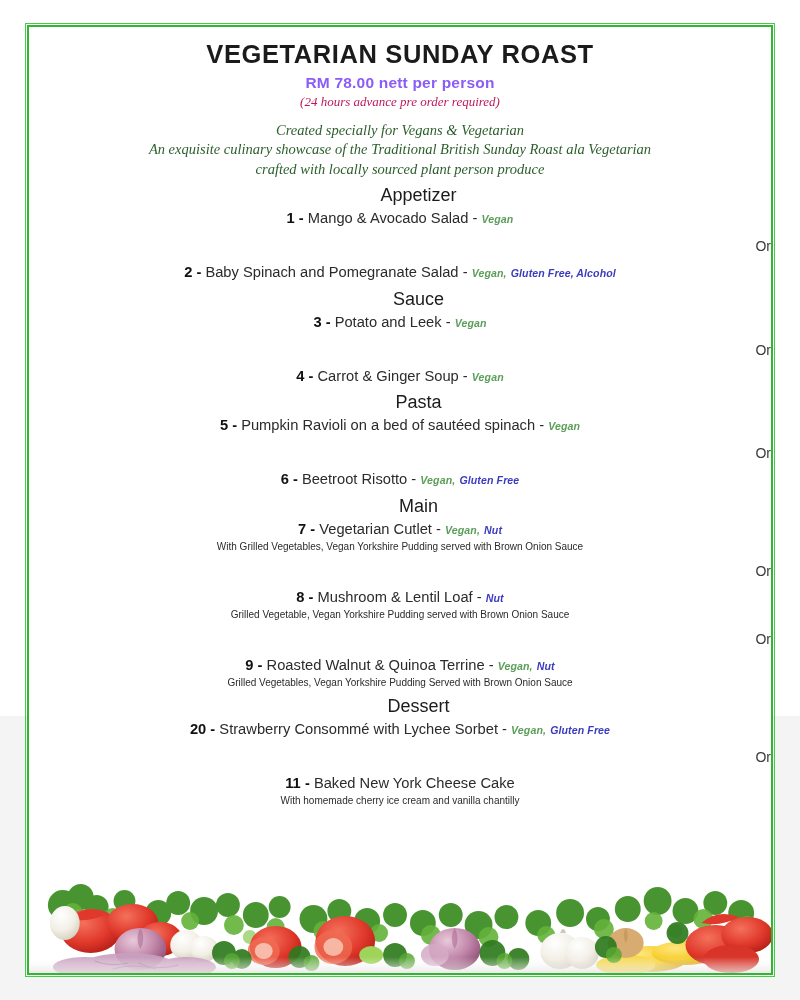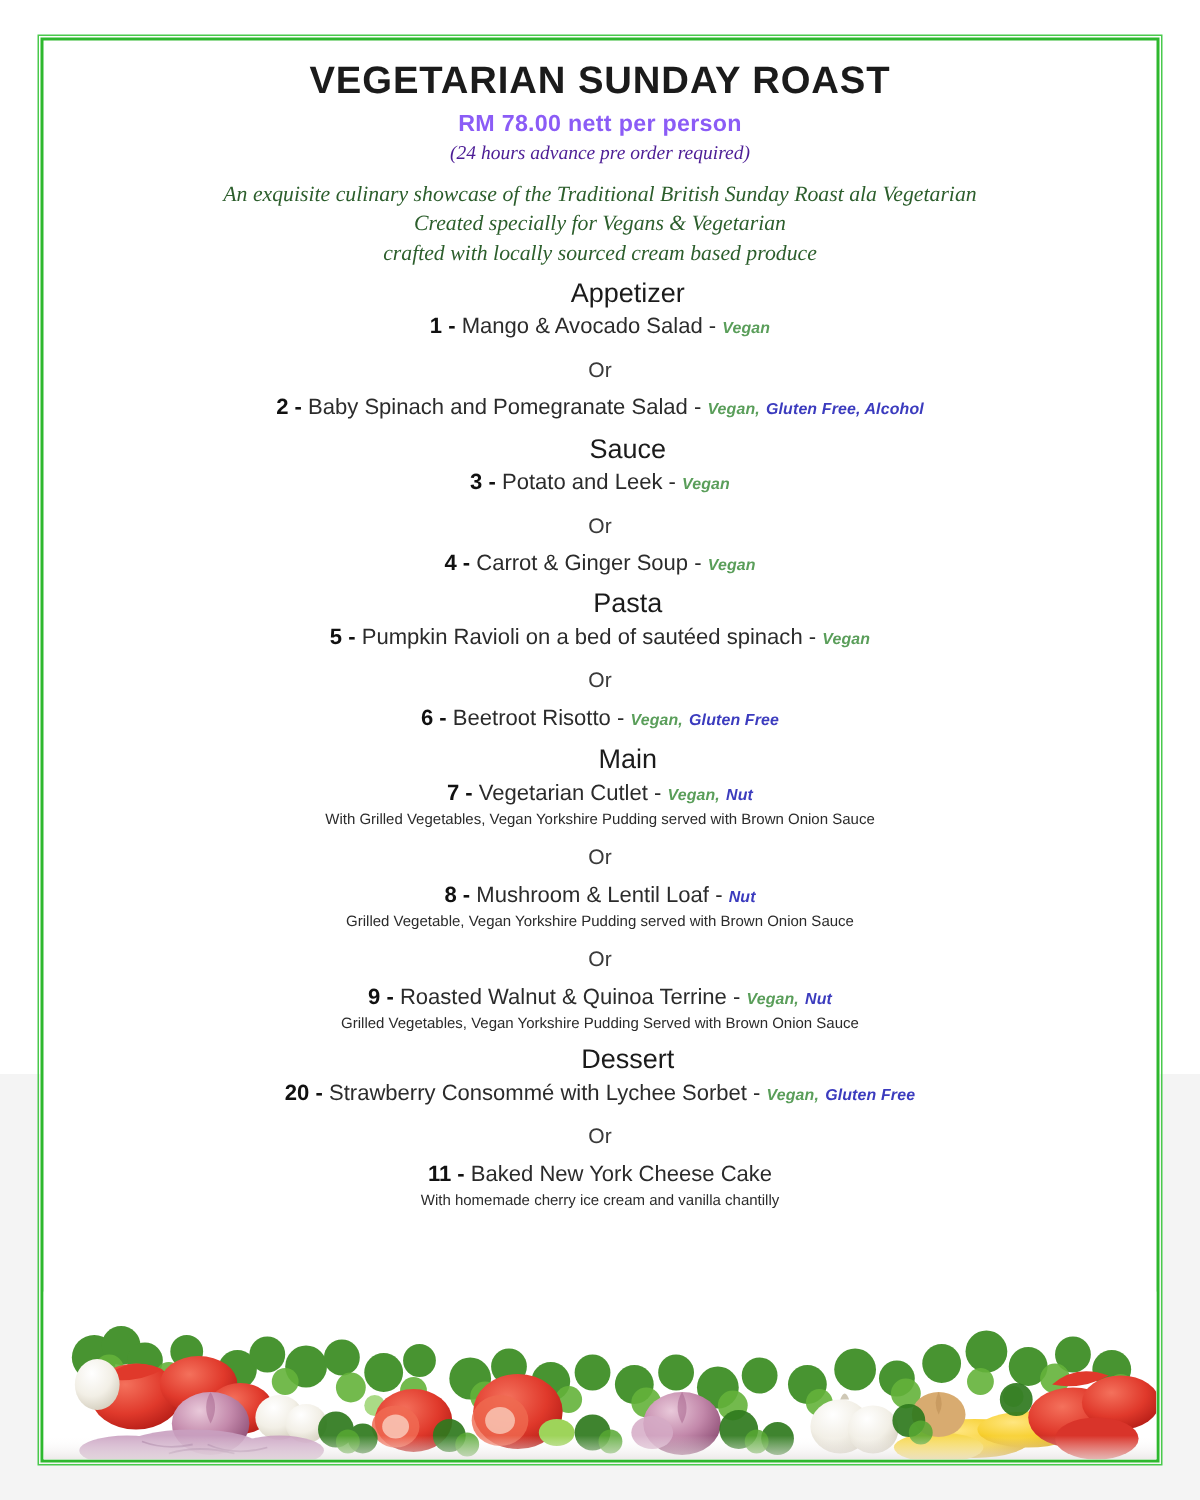--- a/index.html
+++ b/index.html
@@ -50,21 +50,21 @@
     font-size: 15.5px;
     font-weight: bold;
     color: #8b5cf6;
     margin-top: 6px;
     letter-spacing: 0.2px;
   }
   .preorder {
     font-family: "Liberation Serif", serif;
     font-style: italic;
     font-size: 13px;
-    color: #4c1d95;
+    color: #be185d;
     margin-top: 2px;
   }
 
   .blurb {
     font-family: "Liberation Serif", serif;
     font-style: italic;
     color: #2c5e2c;
     font-size: 14.5px;
     line-height: 1.33;
     margin-top: 11px;
@@ -81,20 +81,21 @@
   }
 
   .item { font-size: 14.7px; color: #2b2b2b; line-height: 1.42; }
   .item .num { font-weight: bold; color: #111; }
   .desc { font-size: 10px; color: #2b2b2b; line-height: 1.42; }
 
   .or {
     font-size: 14px;
     color: #3a3a3a;
     margin: 9px 0 8px;
+    text-align: right;
   }
 
   .tag {
     font-size: 10.6px;
     font-weight: bold;
     font-style: italic;
     letter-spacing: 0.1px;
   }
   .tag-vegan { color: #5a9e5a; text-align: right; }
   .tag-blue  { color: #3b3bbe; }
@@ -118,23 +119,23 @@
 <div class="page">
   <div class="frame">
 
     <div class="content">
 
       <div class="title">VEGETARIAN SUNDAY ROAST</div>
       <div class="price">RM 78.00 nett per person</div>
       <div class="preorder">(24 hours advance pre order required)</div>
 
       <div class="blurb">
+        <div>Created specially for Vegans &amp; Vegetarian</div>
         <div>An exquisite culinary showcase of the Traditional British Sunday Roast ala Vegetarian</div>
-        <div>Created specially for Vegans &amp; Vegetarian</div>
-        <div>crafted with locally sourced cream based produce</div>
+        <div>crafted with locally sourced plant person produce</div>
       </div>
 
       <div id="sections">
           <div class="section">
             <div class="section-title">Appetizer</div>
             <div class="item"><span class="num">1</span> <span class="num">-</span>&nbsp;<span>Mango &amp; Avocado Salad</span> <span class="sep">-</span> <span class="tag tag-vegan">Vegan</span></div>
             <div class="or">Or</div>
             <div class="item"><span class="num">2</span> <span class="num">-</span>&nbsp;<span>Baby Spinach and Pomegranate Salad</span> <span class="sep">-</span> <span class="tag tag-vegan">Vegan,</span> <span class="tag tag-blue">Gluten Free, Alcohol</span></div>
           </div>
           <div class="section">

